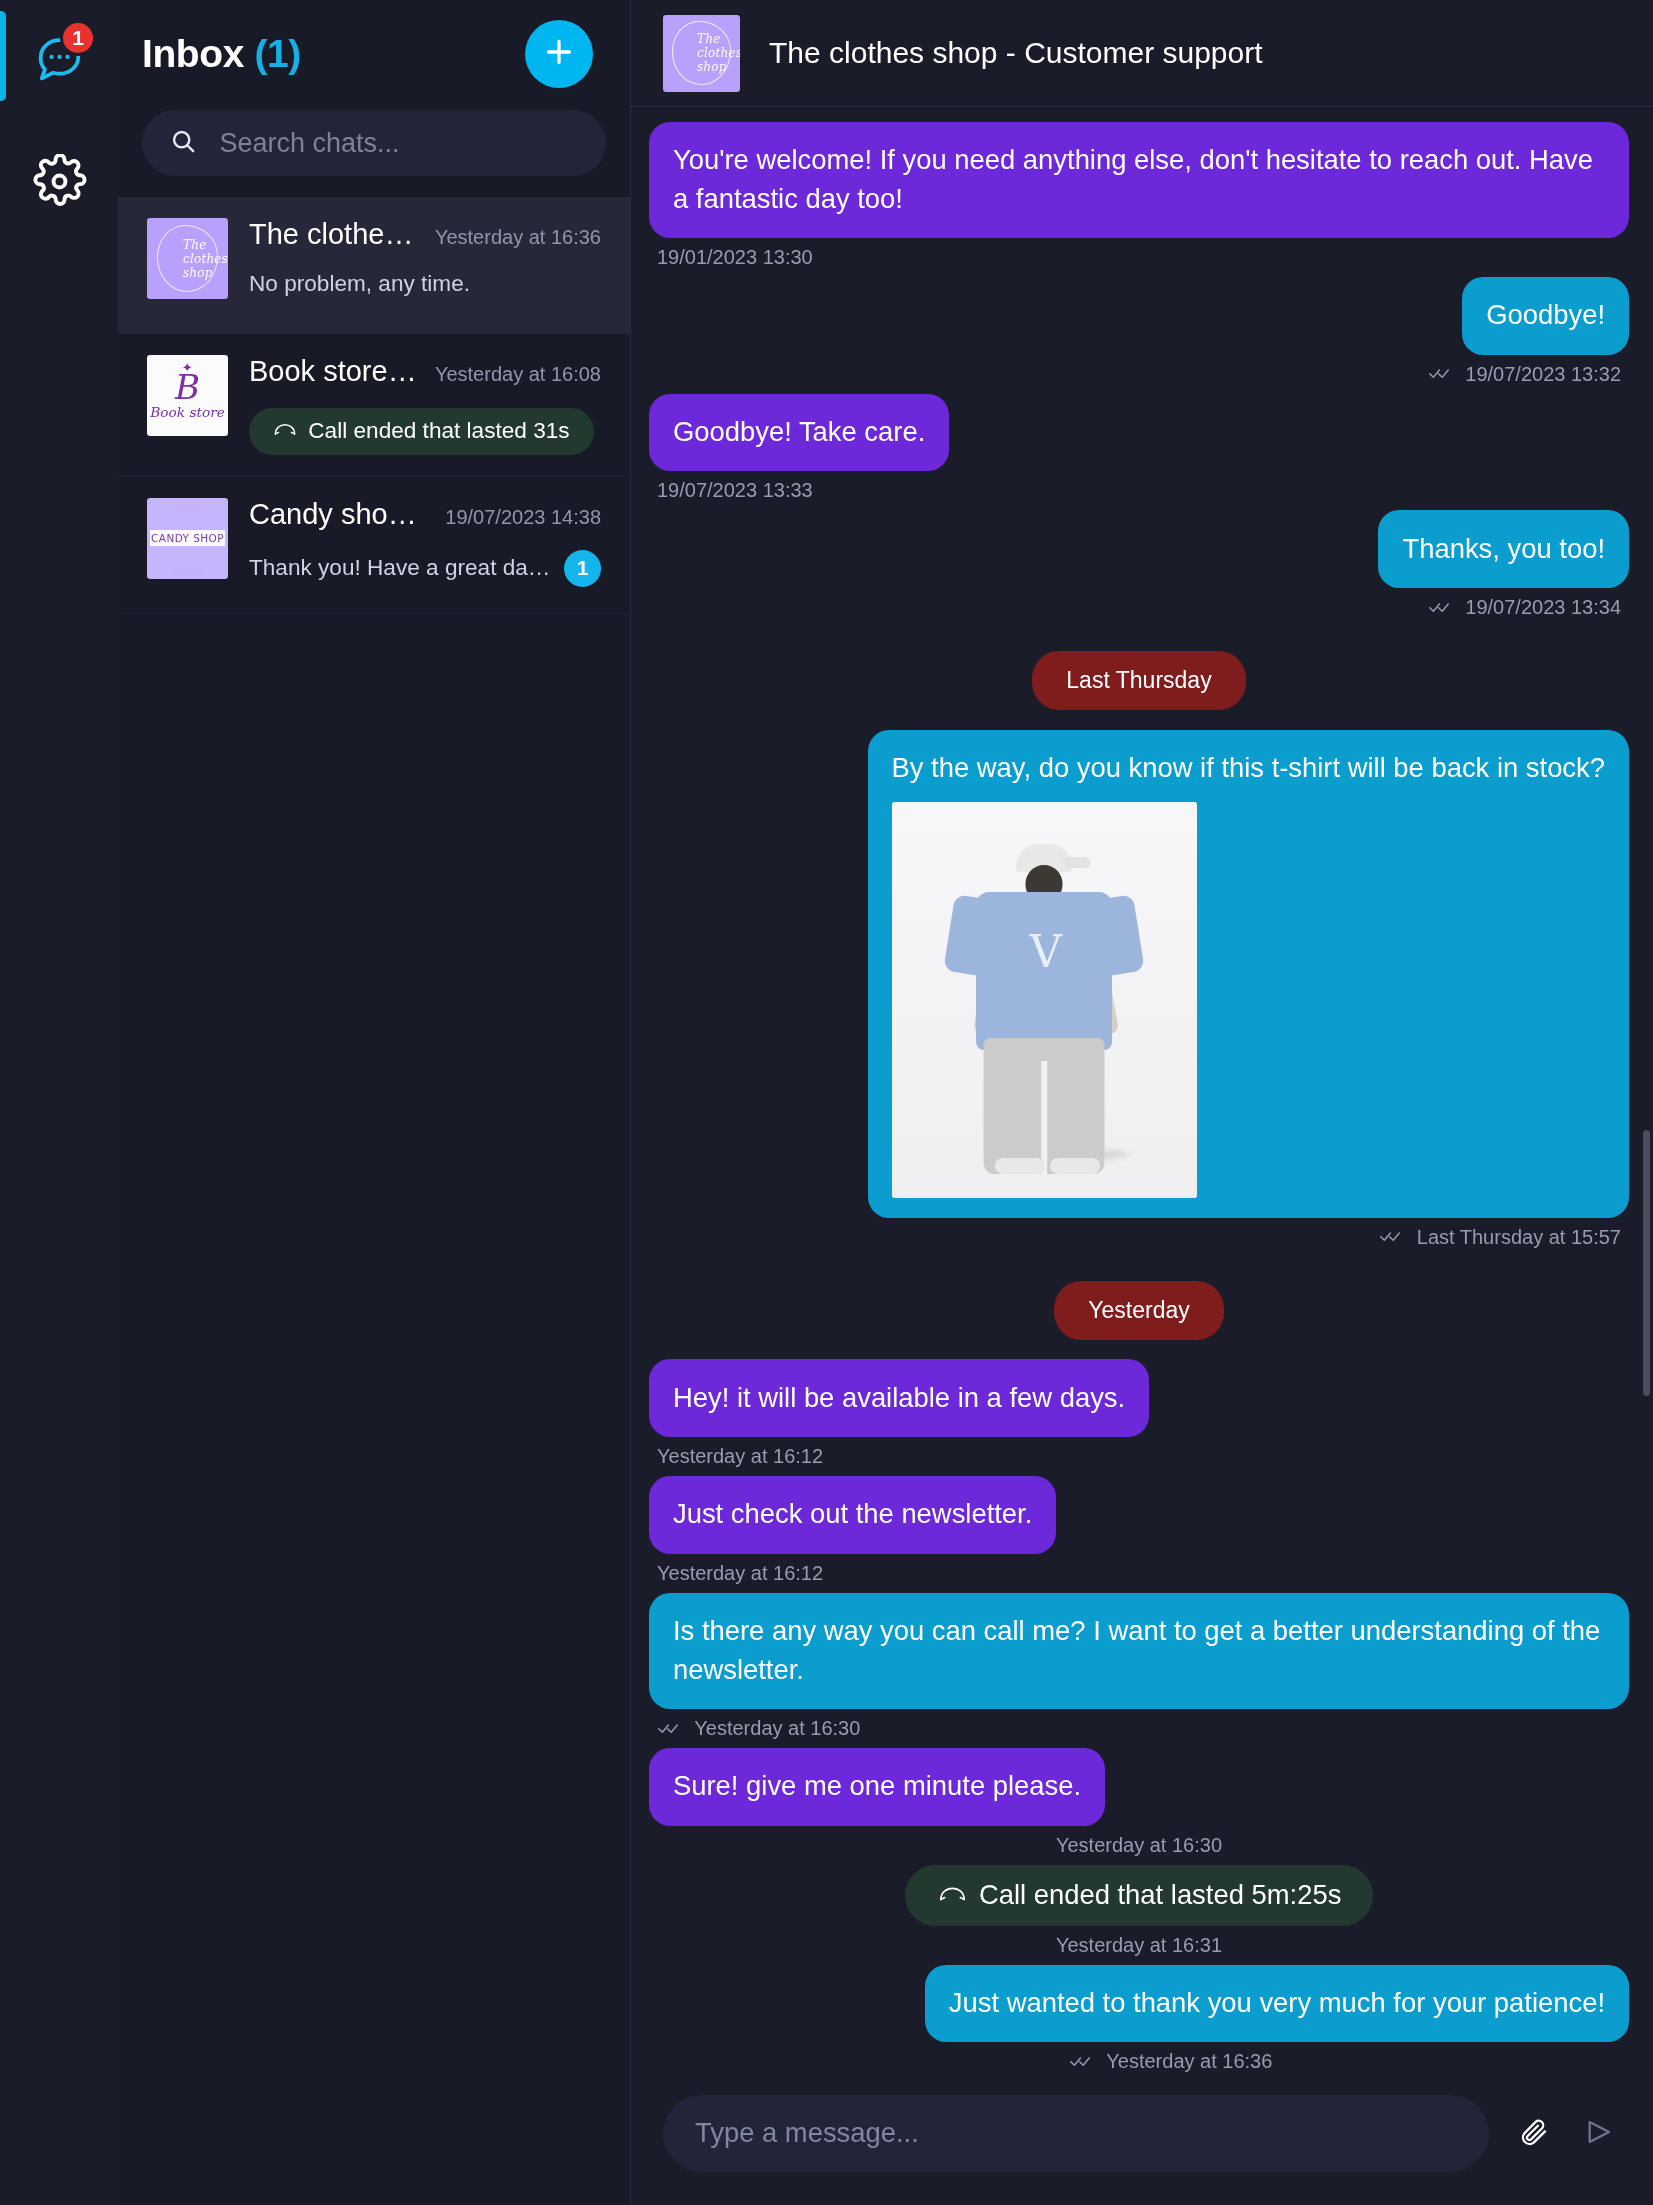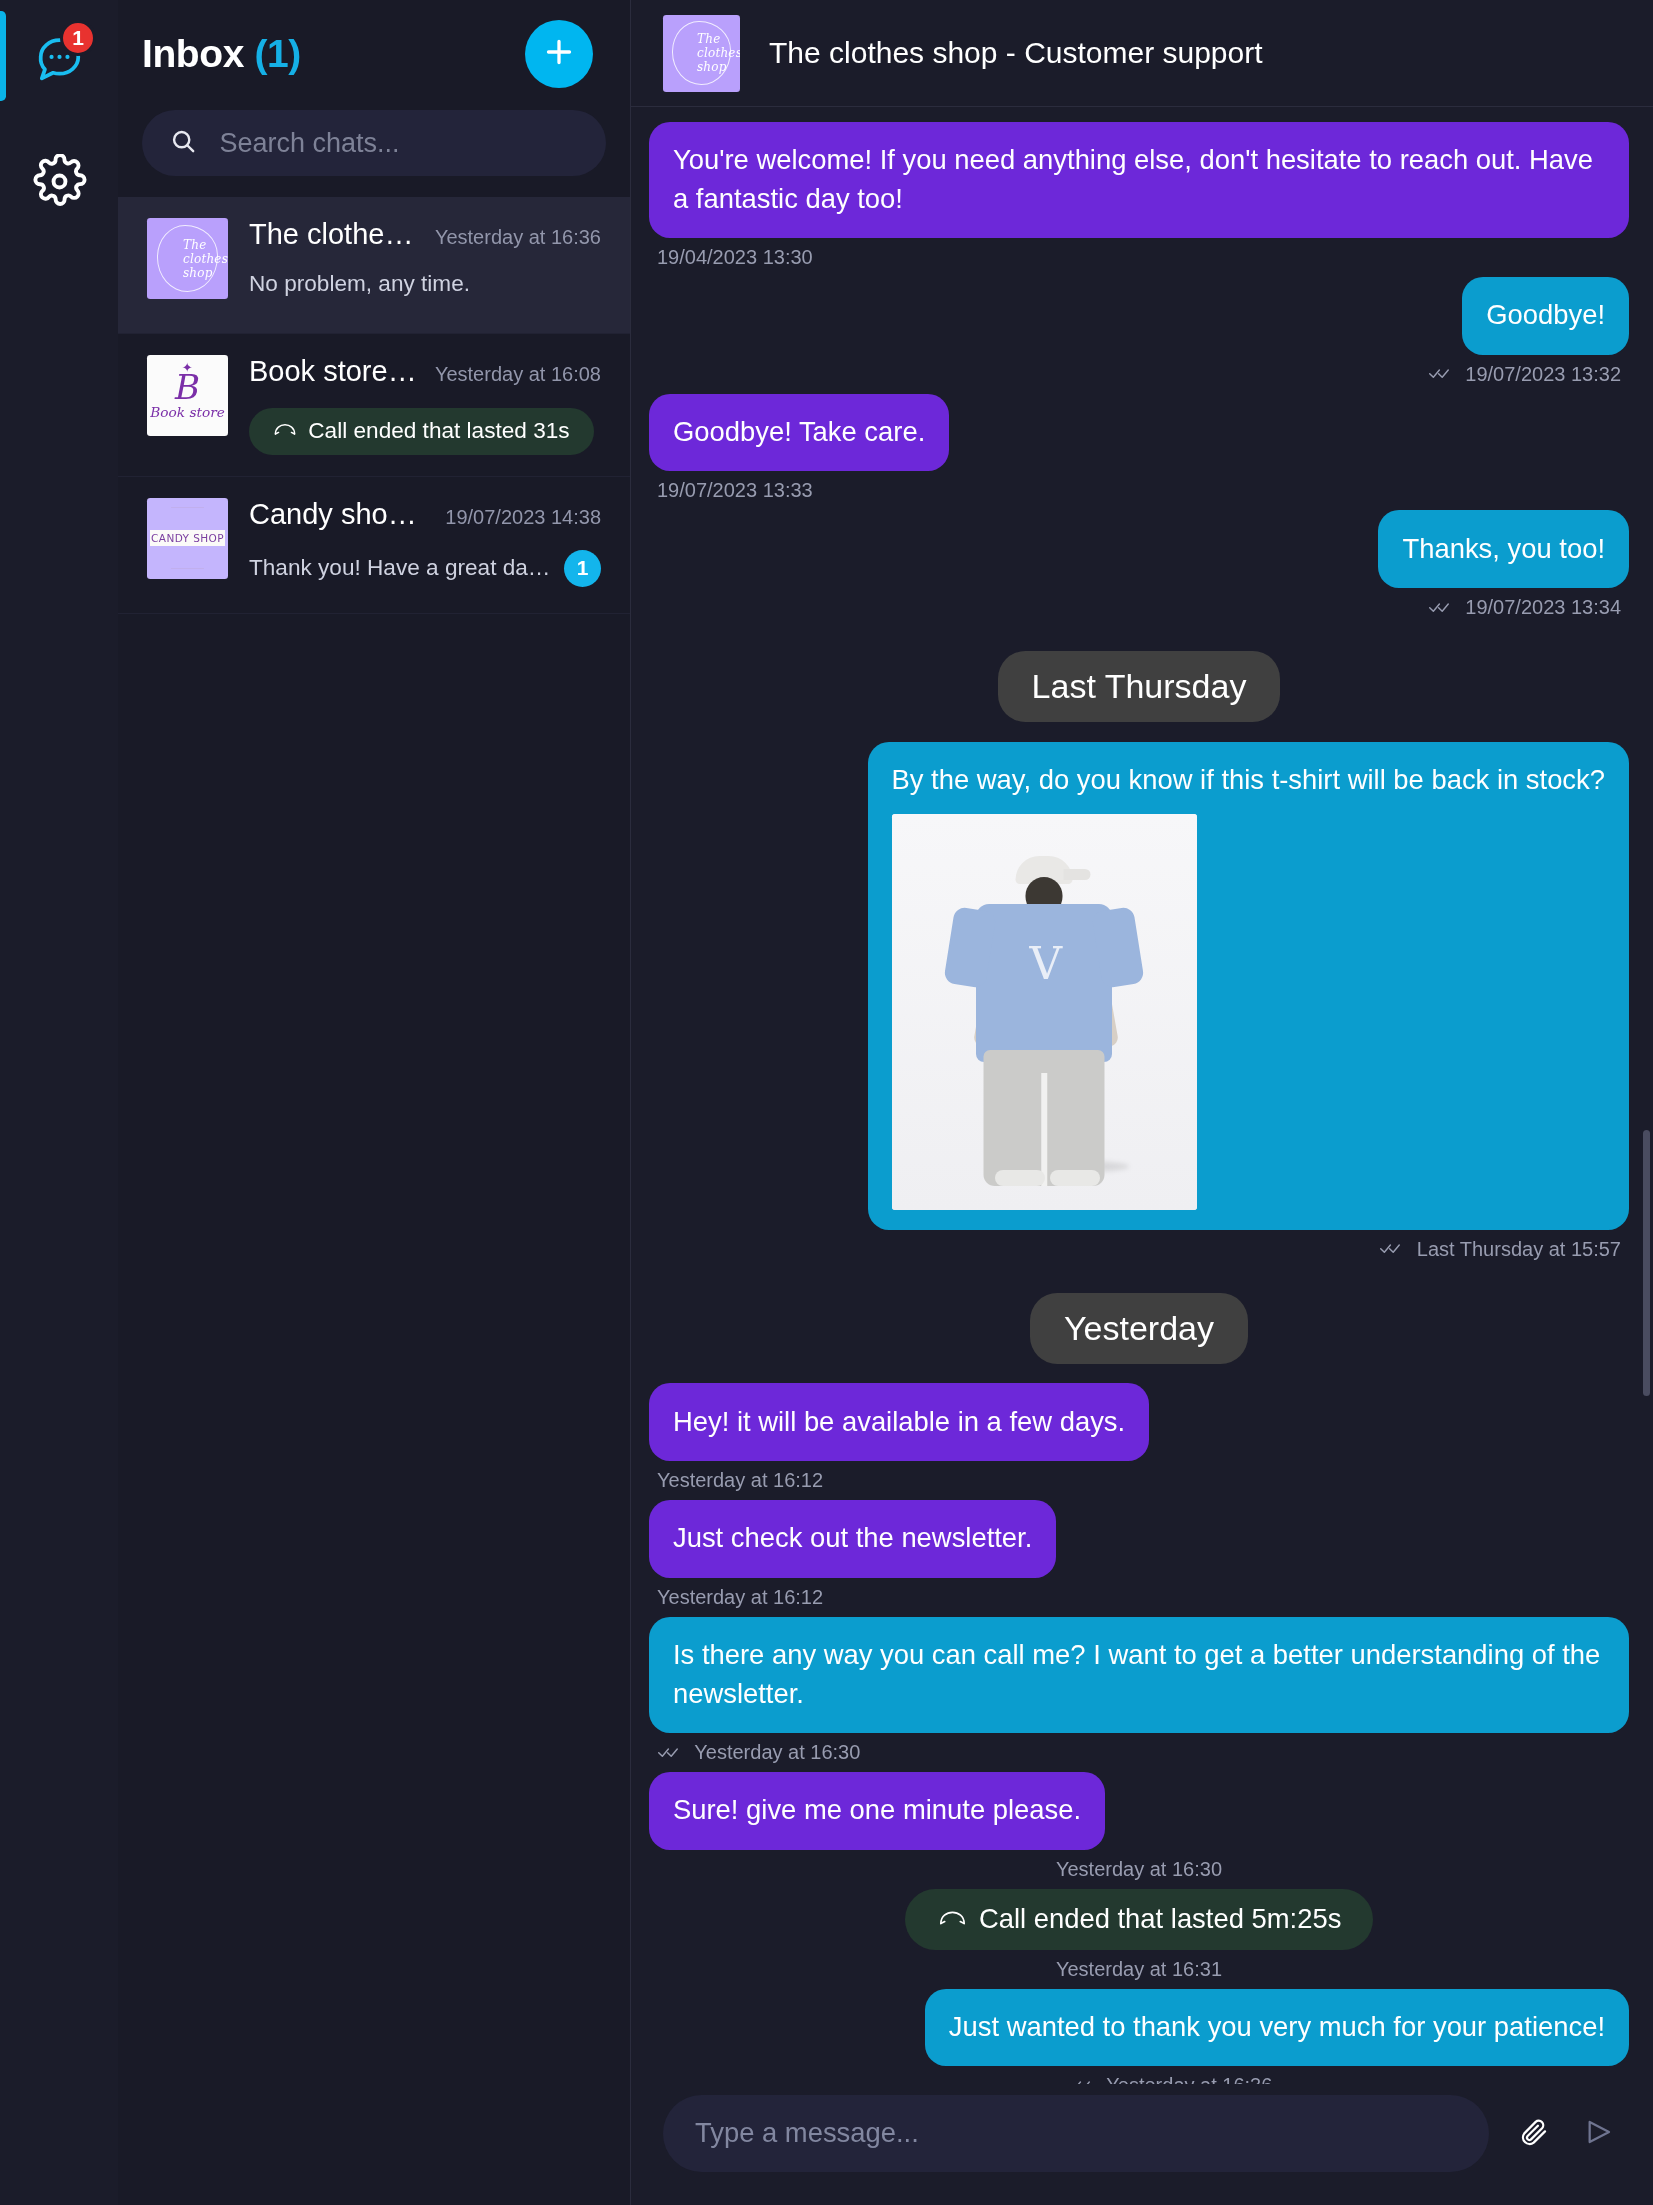--- a/index.html
+++ b/index.html
@@ -151,21 +151,21 @@
     display: flex; align-items: center; gap: 11.3px;
     font-size: 20px; color: #989cb0; margin: 8px 8px 0 8px;
   }
   .ticks { display: inline-block; }
   .bubble-img {
     width: 305px; height: 396px; margin-top: 14.5px; border-radius: 3.2px;
     overflow: hidden; background: #f4f4f6; position: relative;
   }
   .daysep { align-self: center; margin: 24px 0 19.4px 0; }
   .daysep span {
-    background: #404040; color: #ffffff; font-size: 34px;
+    background: #7f1d1d; color: #ffffff; font-size: 23px;
     padding: 16px 34px; border-radius: 27.4px; display: inline-block;
   }
   .msg.sys { align-items: center; }
   .msg.sys .call-pill { font-size: 27.4px; padding: 14.5px 32px; border-radius: 32px; }
 
   
   .ph-bg { position: absolute; inset: 0; background: linear-gradient(180deg,#f7f7f9 0%, #efeff2 100%); }
   .ph-shadow { position: absolute; left: 32%; bottom: 37px; width: 46%; height: 13px; background: rgba(0,0,0,.10); border-radius: 50%; filter: blur(2.4px); }
   .ph-cap { position: absolute; left: 50%; top: 42px; transform: translateX(-50%); width: 57px; height: 27.4px; background: #e9e8e6; border-radius: 27.4px 27.4px 4.8px 4.8px; }
   .ph-cap:after { content:""; position:absolute; right:-18px; top: 13px; width: 27.4px; height: 10.5px; background:#e4e3e1; border-radius: 0 6.5px 6.5px 0;}
@@ -343,21 +343,21 @@
         <div class="txt">The clothes shop</div>
       </div>
       <div class="conv-title">The clothes shop - Customer support</div>
     </div>
 
     <div class="msgs">
 
       <div class="msg in">
         <div class="bubble">You're welcome! If you need anything else, don't hesitate to reach out. Have a fantastic day too!</div>
         <div class="meta">
-          <span>19/04/2023 13:30</span>
+          <span>19/01/2023 13:30</span>
         </div>
       </div>
 
       <div class="msg out">
         <div class="bubble">Goodbye!</div>
         <div class="meta">
           <span class="ticks">
             <svg width="26" height="14.5" viewBox="0 0 32 18" fill="none" stroke="#989cb0" stroke-width="1.8" stroke-linecap="round" stroke-linejoin="round">
               <path d="M2 9.5 6.5 14 14 5"></path>
                 <path d="M13 9.5 17.5 14 25 5"></path>

